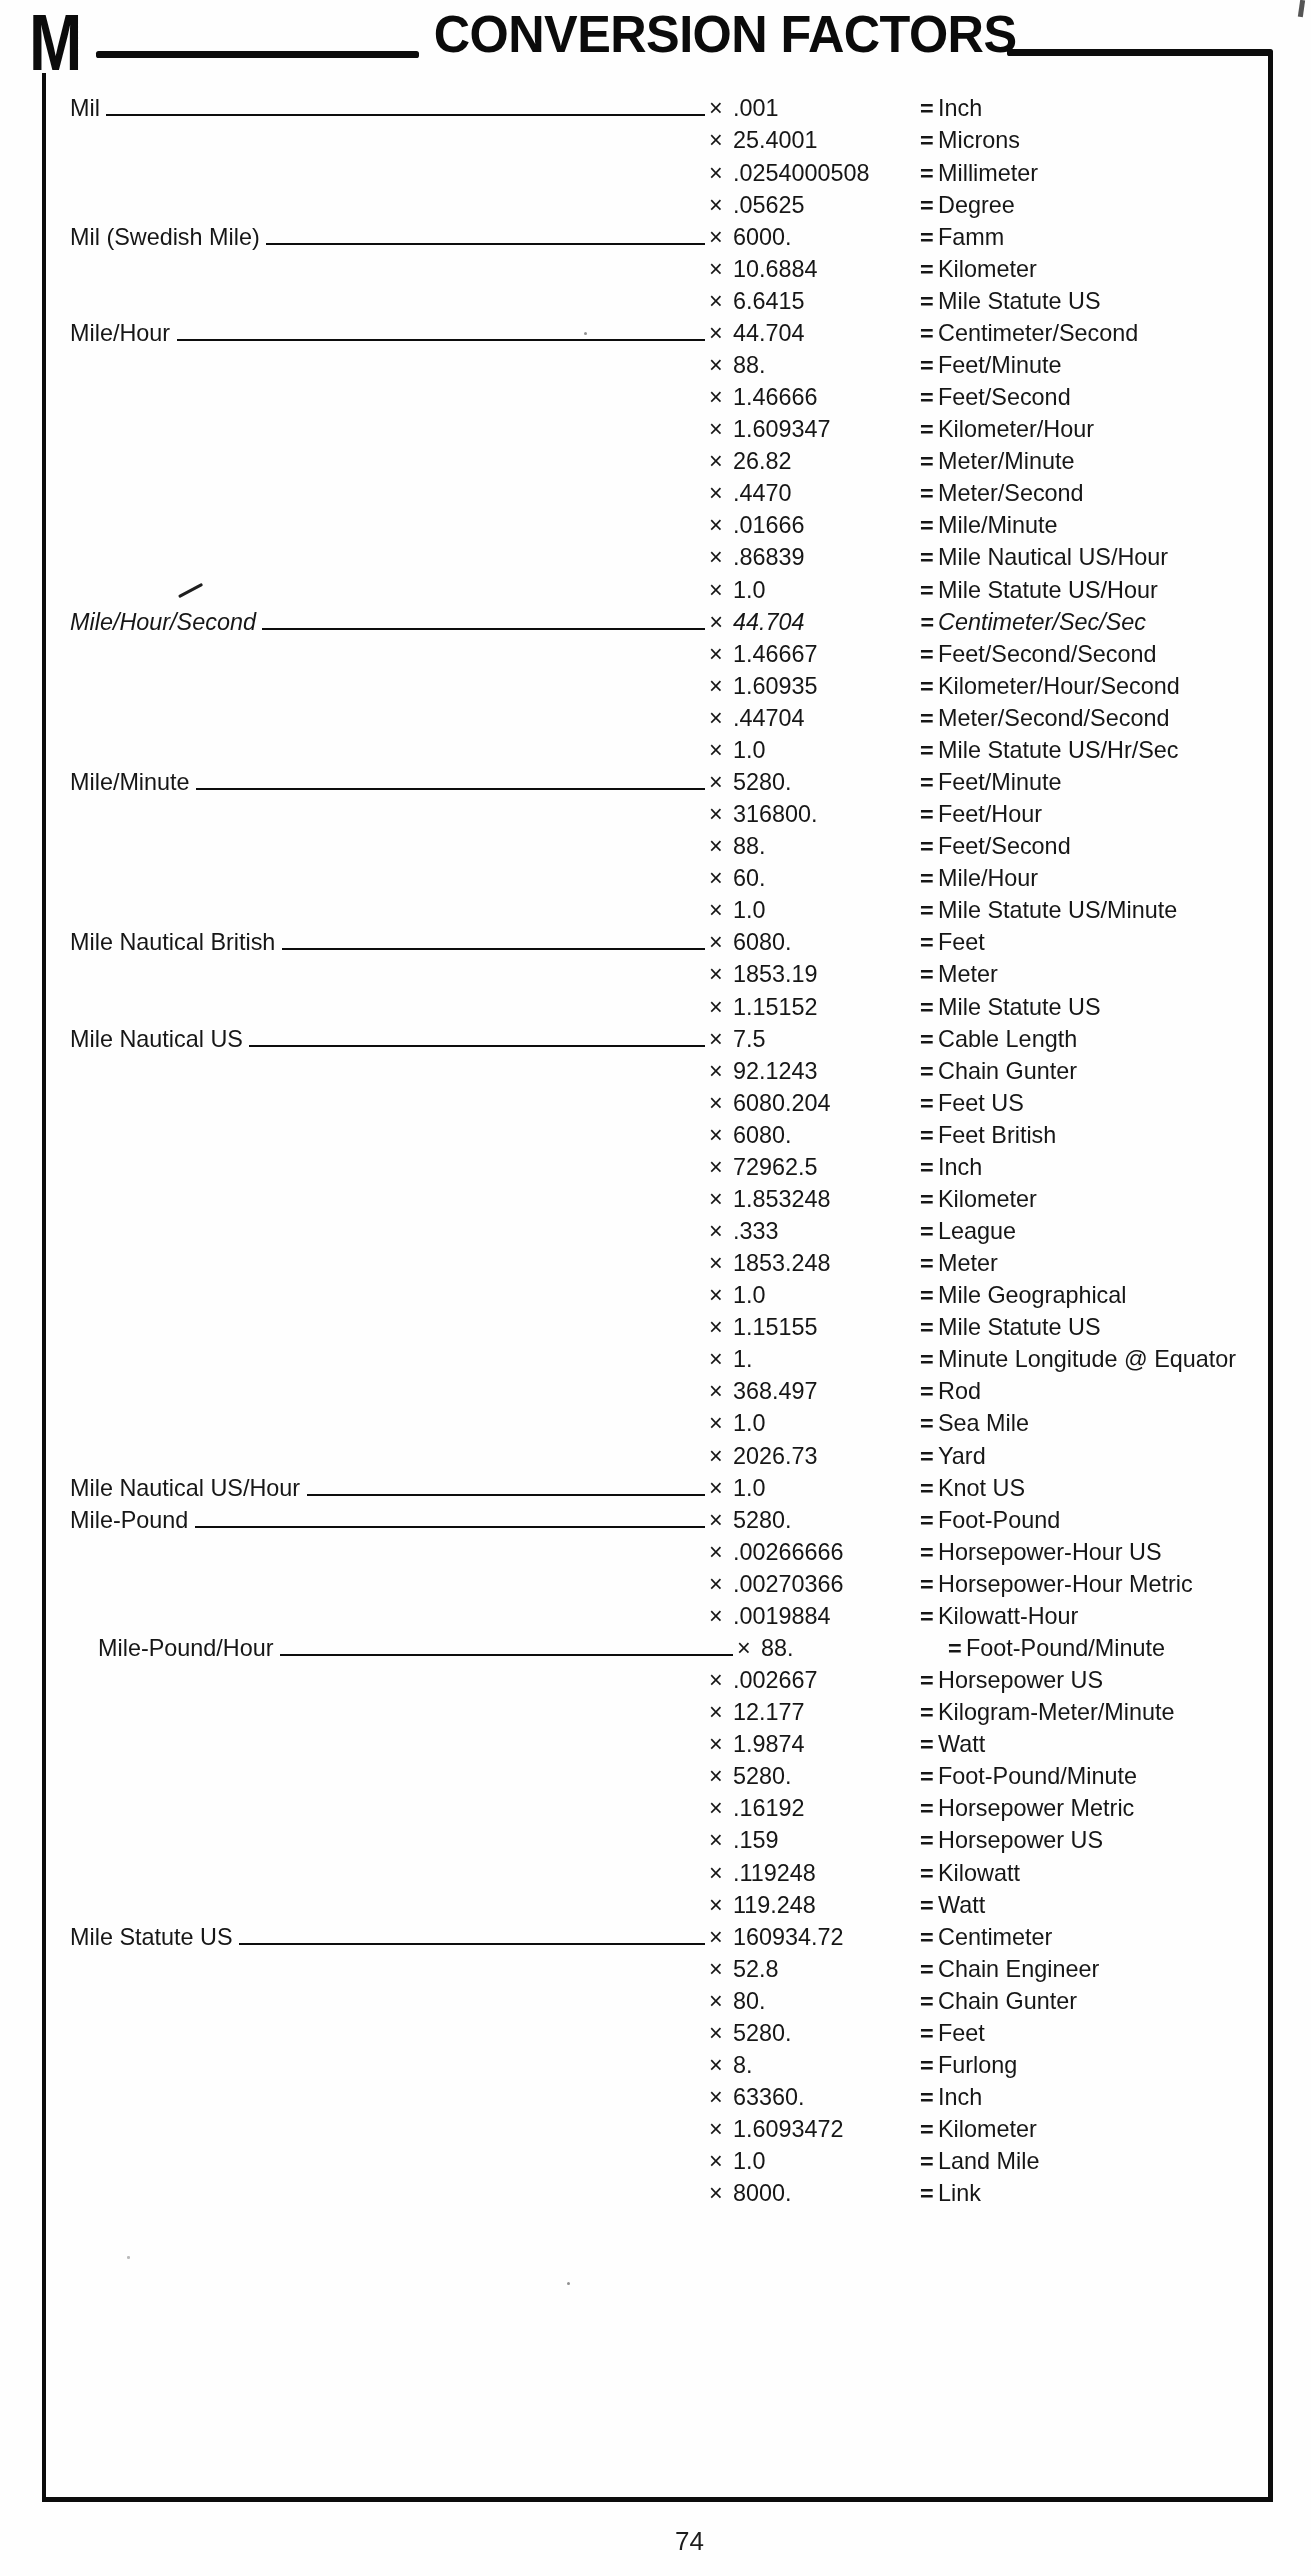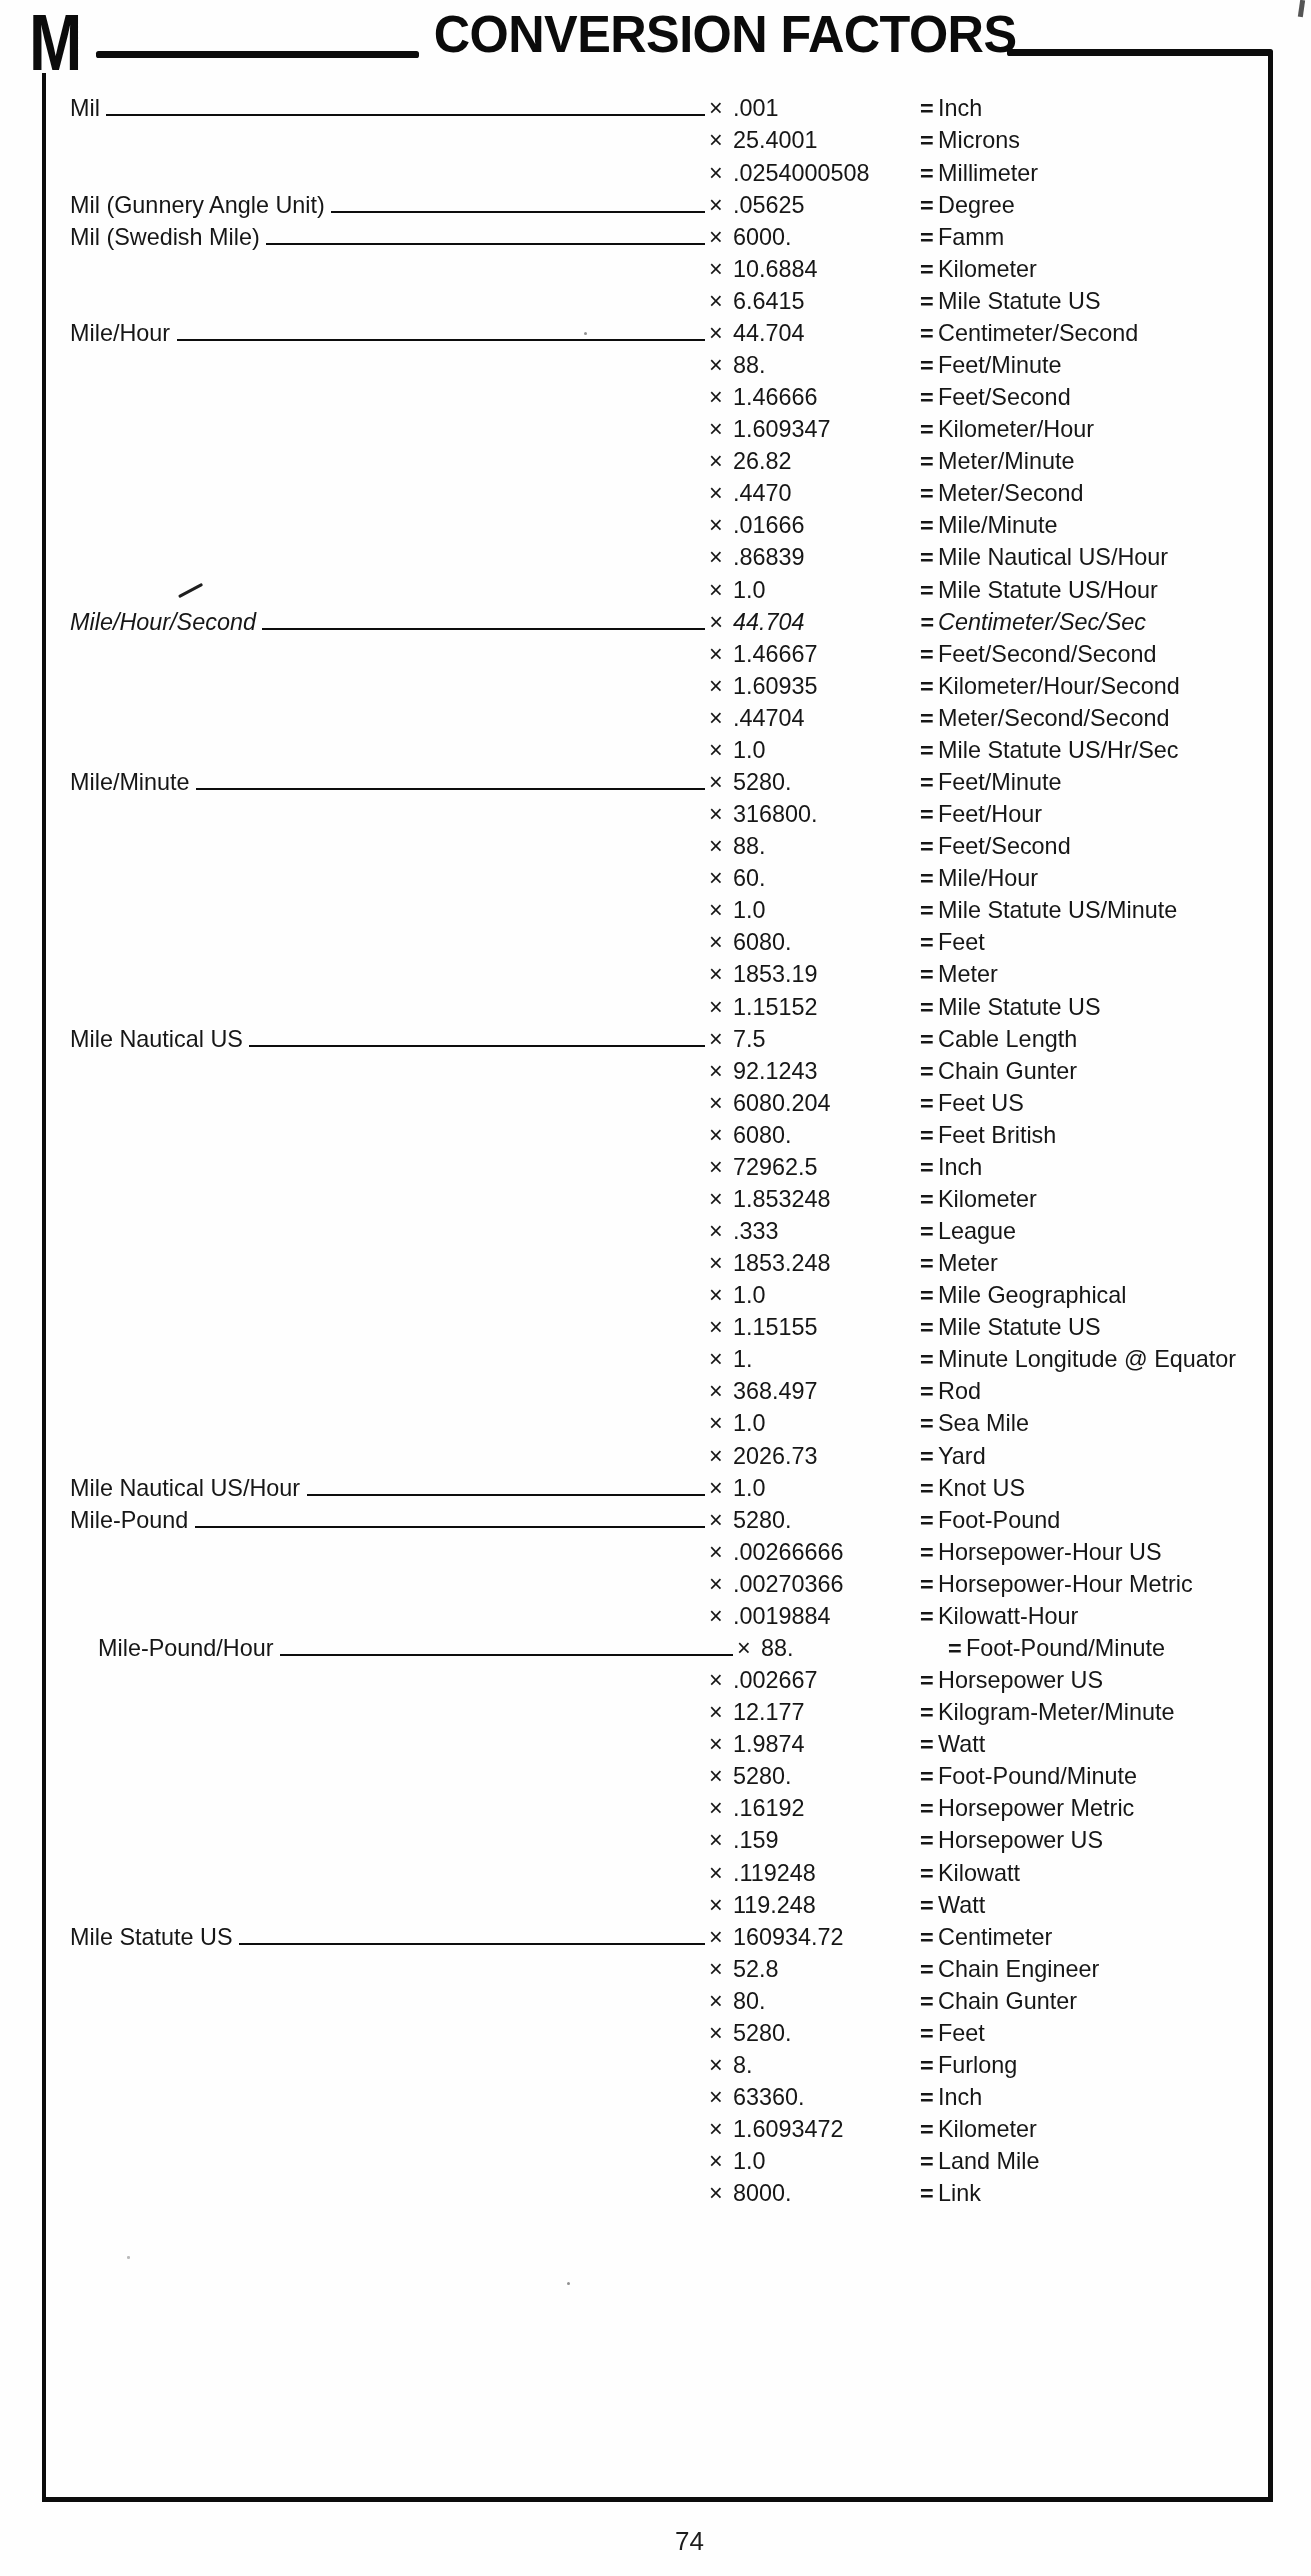--- a/index.html
+++ b/index.html
@@ -85,24 +85,20 @@
         <span class="cell eq">=</span>
         <span class="cell result">Microns</span>
       </div>
       <div class="row" style="top: 160px;">
         <span class="cell mult-sign">×</span>
         <span class="cell factor">.0254000508</span>
         <span class="cell eq">=</span>
         <span class="cell result">Millimeter</span>
       </div>
       <div class="row" style="top: 192px;">
-        <div class="label-wrap">
-          <span class="unit">Mil (Gunnery Angle Unit)</span>
-          <span class="leader"></span>
-        </div>
         <span class="cell mult-sign">×</span>
         <span class="cell factor">.05625</span>
         <span class="cell eq">=</span>
         <span class="cell result">Degree</span>
       </div>
       <div class="row" style="top: 224px; text-decoration: underline;">
         <div class="label-wrap">
           <span class="unit">Mil (Swedish Mile)</span>
           <span class="leader"></span>
         </div>
@@ -243,20 +239,24 @@
         <span class="cell eq">=</span>
         <span class="cell result">Mile/Hour</span>
       </div>
       <div class="row" style="top: 897px;">
         <span class="cell mult-sign">×</span>
         <span class="cell factor">1.0</span>
         <span class="cell eq">=</span>
         <span class="cell result">Mile Statute US/Minute</span>
       </div>
       <div class="row" style="top: 929px;">
+        <div class="label-wrap">
+          <span class="unit">Mile Nautical British</span>
+          <span class="leader"></span>
+        </div>
         <span class="cell mult-sign">×</span>
         <span class="cell factor">6080.</span>
         <span class="cell eq">=</span>
         <span class="cell result">Feet</span>
       </div>
       <div class="row" style="top: 961px;">
         <span class="cell mult-sign">×</span>
         <span class="cell factor">1853.19</span>
         <span class="cell eq">=</span>
         <span class="cell result">Meter</span>

